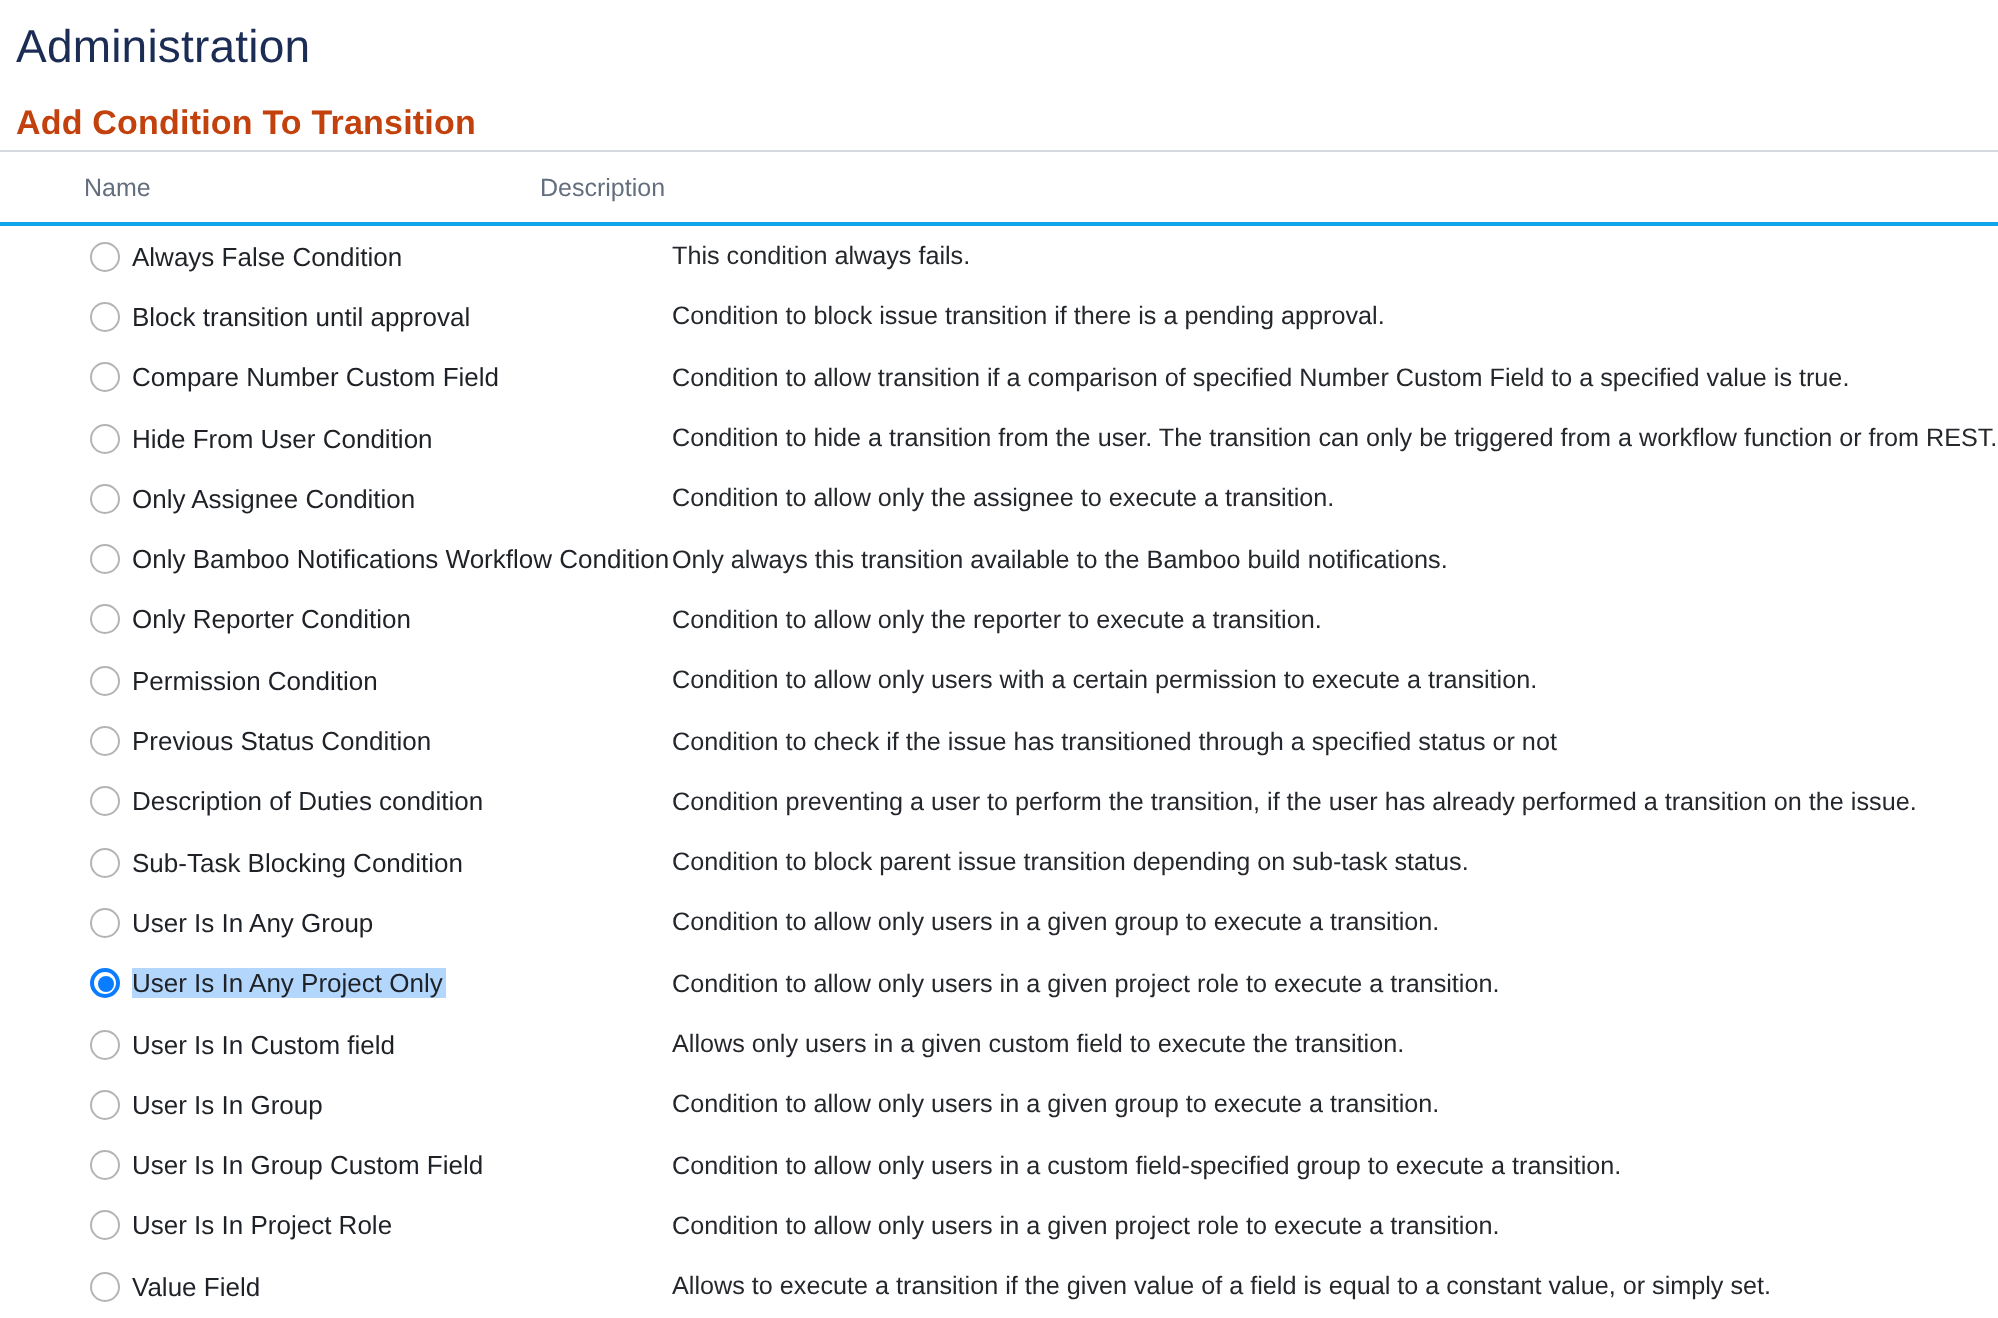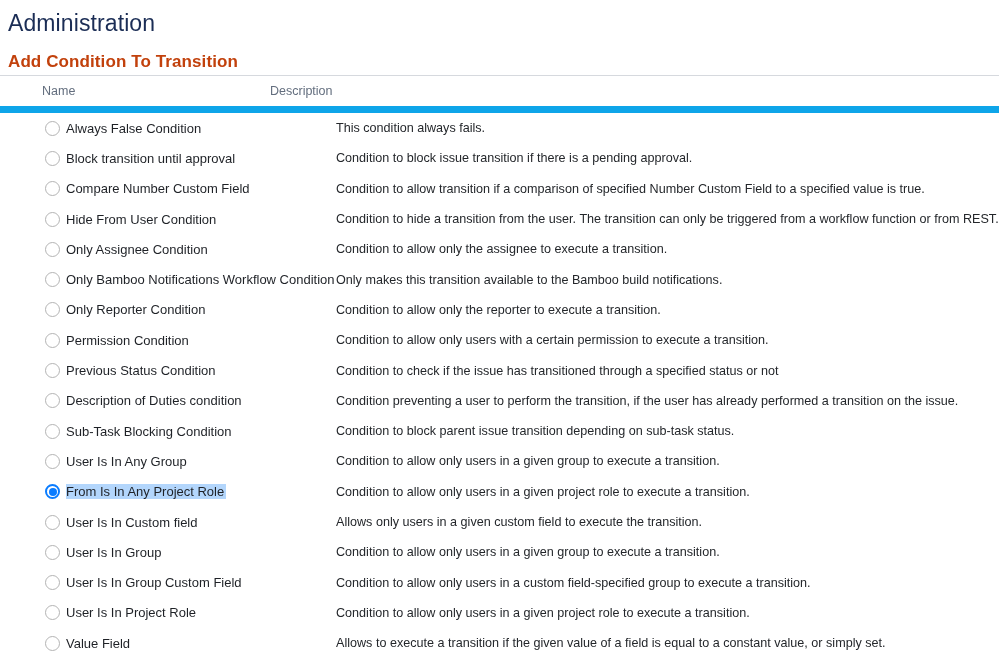--- a/index.html
+++ b/index.html
@@ -29,21 +29,21 @@
     font-size: 17px;
     line-height: 19px;
     font-weight: 700;
     color: #c2410c;
     letter-spacing: 0.1px;
   }
   .table-head {
     display: flex;
     align-items: center;
     height: 37px;
-    border-bottom: 7px solid #0ea5e9;
+    border-bottom: 2px solid #0ea5e9;
   }
   .th-name {
     flex: 0 0 270px;
     padding-left: 42px;
     font-size: 12.5px;
     color: #636e7e;
   }
   .th-desc {
     flex: 1;
     font-size: 12.5px;
@@ -167,21 +167,21 @@
     <span class="c-desc">Condition to allow only the assignee to execute a transition.</span>
   </div>
 
   <div class="row">
     <span class="c-radio">
       <span class="radio"></span>
     </span>
     <span class="c-name">
       <span class="label">Only Bamboo Notifications Workflow Condition</span>
     </span>
-    <span class="c-desc">Only makes this transition available to the Bamboo build notifications.</span>
+    <span class="c-desc">Only always this transition available to the Bamboo build notifications.</span>
   </div>
 
   <div class="row">
     <span class="c-radio">
       <span class="radio"></span>
     </span>
     <span class="c-name">
       <span class="label">Only Reporter Condition</span>
     </span>
     <span class="c-desc">Condition to allow only the reporter to execute a transition.</span>
@@ -235,21 +235,21 @@
       <span class="label">User Is In Any Group</span>
     </span>
     <span class="c-desc">Condition to allow only users in a given group to execute a transition.</span>
   </div>
 
   <div class="row">
     <span class="c-radio">
       <span class="radio checked"></span>
     </span>
     <span class="c-name">
-      <span class="label highlight">From Is In Any Project Role</span>
+      <span class="label highlight">User Is In Any Project Only</span>
     </span>
     <span class="c-desc">Condition to allow only users in a given project role to execute a transition.</span>
   </div>
 
   <div class="row">
     <span class="c-radio">
       <span class="radio"></span>
     </span>
     <span class="c-name">
       <span class="label">User Is In Custom field</span>

